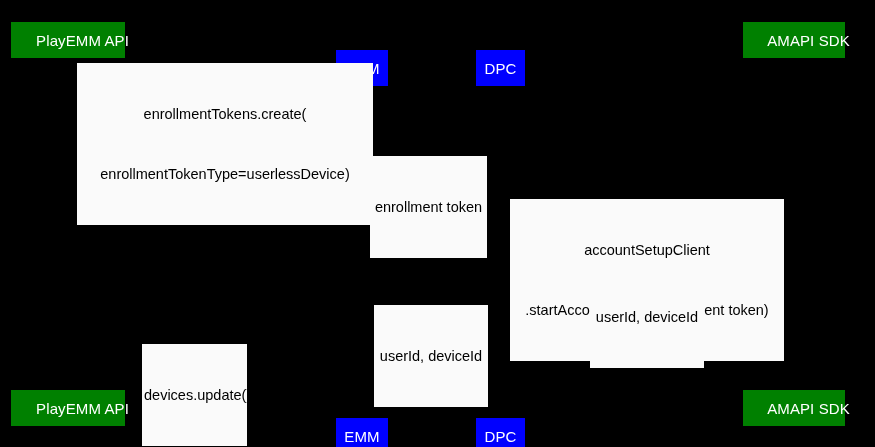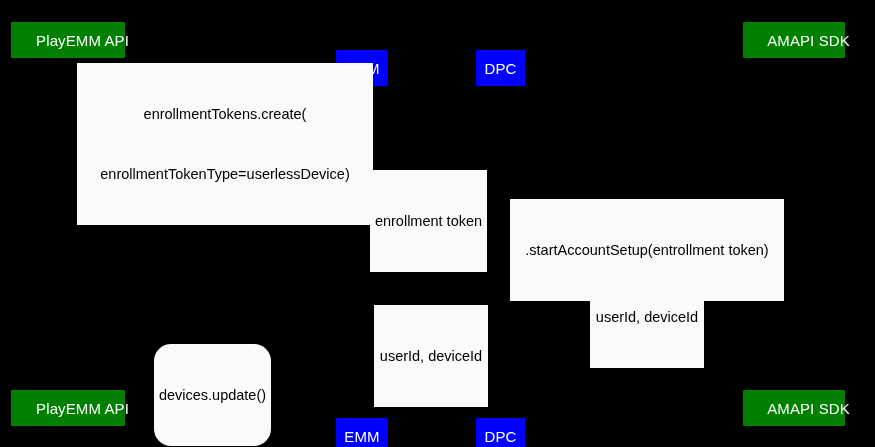--- a/index.html
+++ b/index.html
@@ -88,37 +88,38 @@
   <div class="msg-arrow" style="left:500px; top:292px; width:293px;"></div>
   <div class="msg-arrow" style="left:361px; top:331px; width:139px;"></div>
   <div class="msg-arrow" style="left:67px; top:370px; width:294px;"></div>
 
   <div class="msg-label" style="left:77px; top:63px; width:296px;">
     <div>enrollmentTokens.create(</div>
     <div>enrollmentTokenType=userlessDevice)</div>
   </div>
 
 
-  <div class="msg-label single" style="left:370px; top:170px; width:117px;">
+  <div class="msg-label single" style="left:370px; top:156px; width:117px;">
     <div>enrollment token</div>
   </div>
 
   <div class="msg-label" style="left:510px; top:199px; width:274px;">
+    <div>accountSetupClient</div>
     <div>.startAccountSetup(entrollment token)</div>
   </div>
 
   <div class="msg-label single" style="left:590px; top:266px; width:114px;">
     <div>userId, deviceId</div>
   </div>
 
   <div class="msg-label single" style="left:374px; top:305px; width:114px;">
     <div>userId, deviceId</div>
   </div>
 
-  <div class="msg-label single" style="left:154px; top:344px; width:117px;border-radius:17px;">
+  <div class="msg-label single" style="left:142px; top:344px; width:105px;">
     <div>devices.update()</div>
   </div>
 
   <div class="participant green" style="left:11px; top:390px; width:114px;">
     <span>PlayEMM API</span>
   </div>
   <div class="participant blue" style="left:336px; top:390px; width:52px;">
     <span>EMM</span>
   </div>
   <div class="participant blue" style="left:476px; top:390px; width:49px;">

